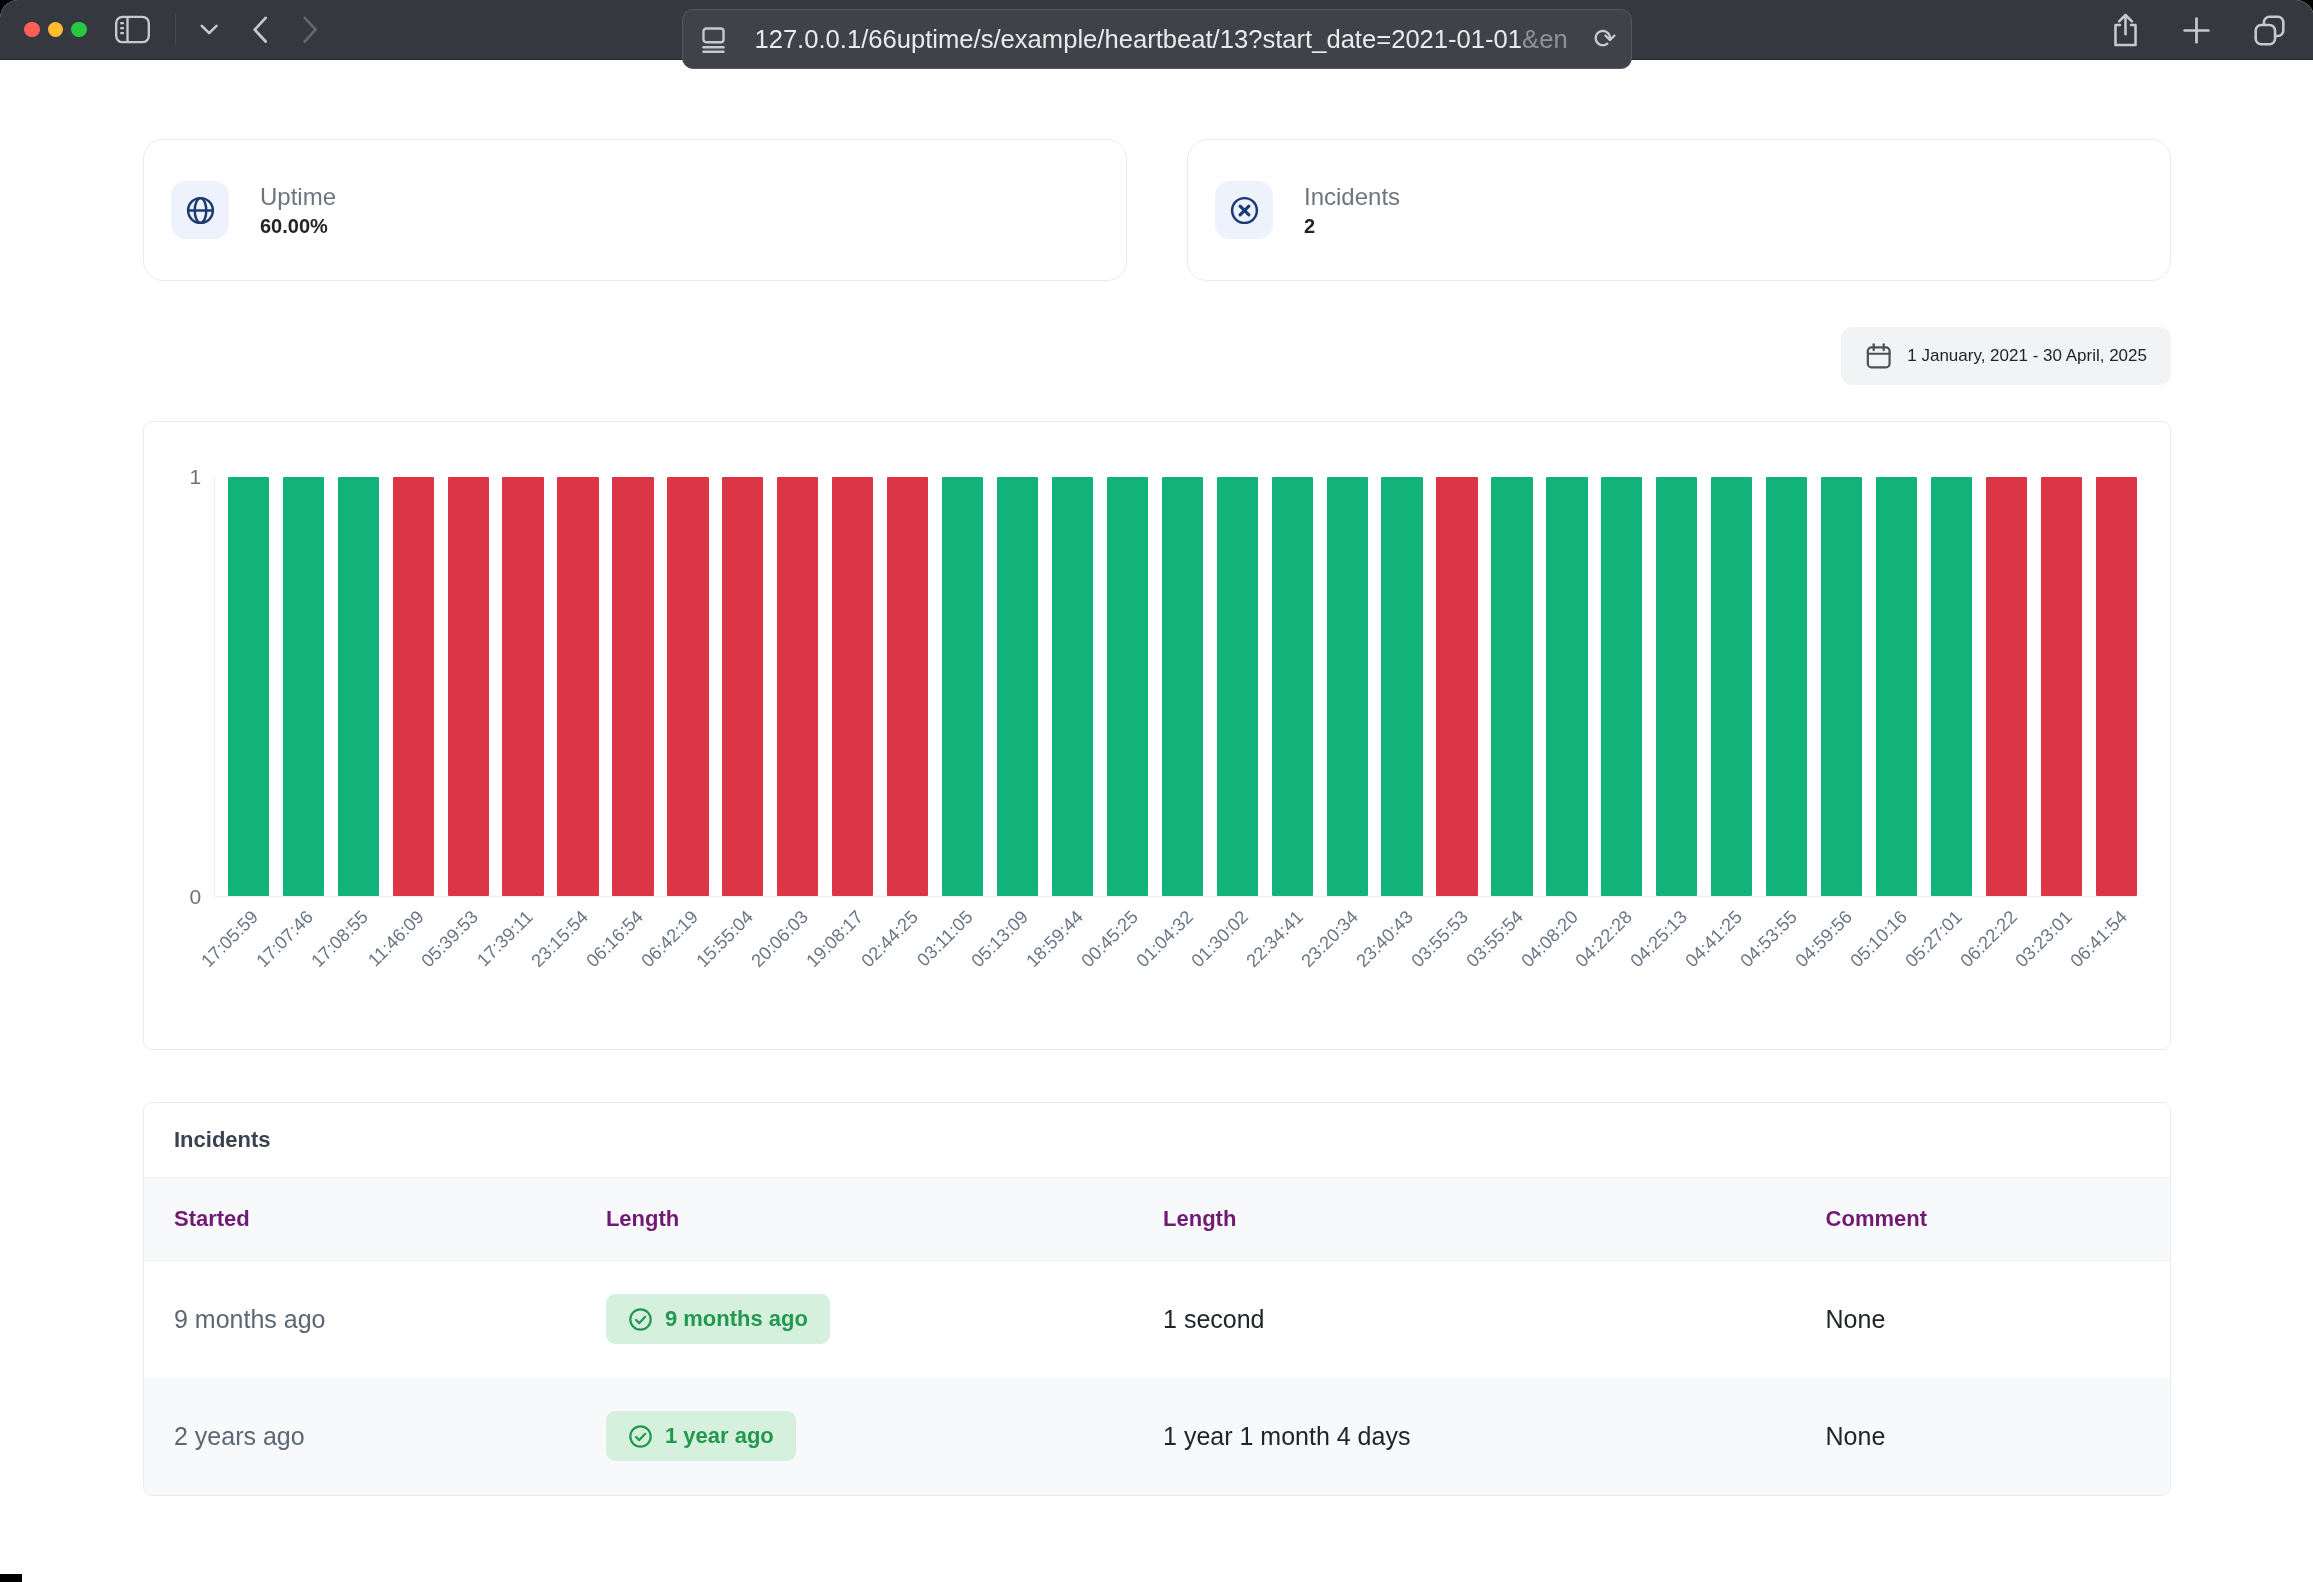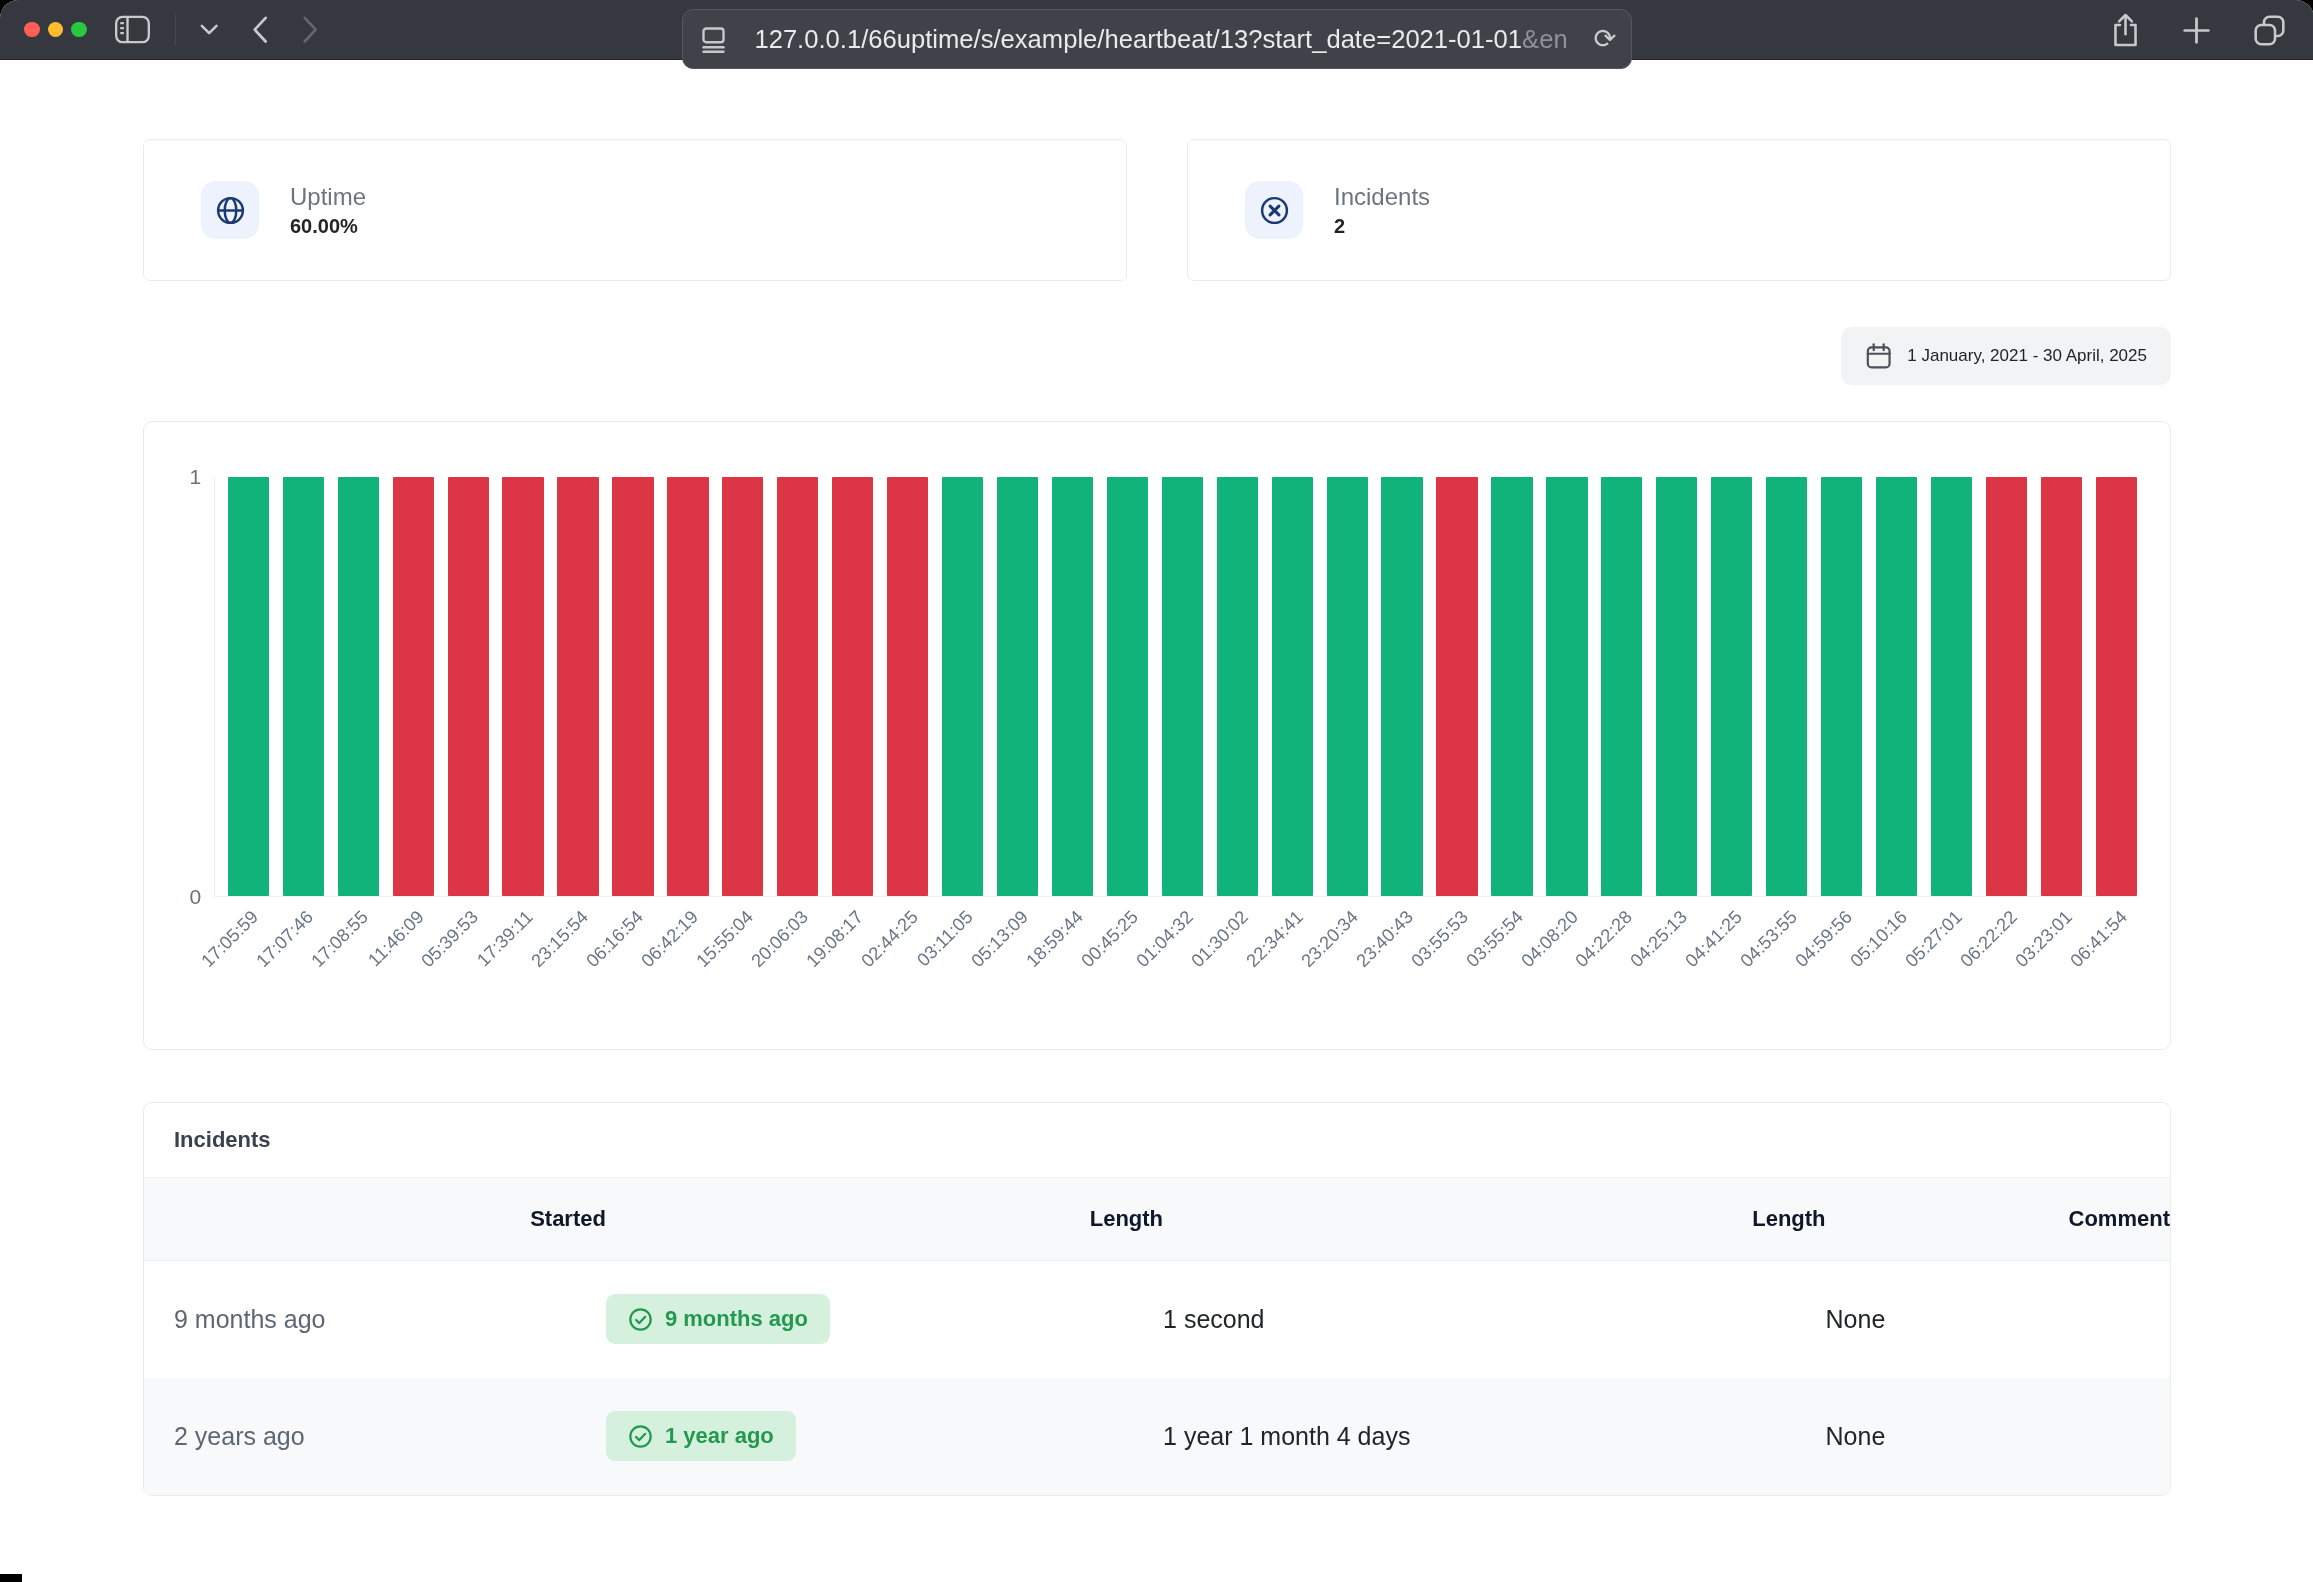--- a/index.html
+++ b/index.html
@@ -22,22 +22,22 @@
               border-radius:11px; display:flex; align-items:center; padding:0 14.6px; }
   .urltext { flex:1; text-align:center; font-size:25.6px; color:#e9eaeb; white-space:nowrap;
              overflow:hidden; }
   .urltext .fade { color:#8f9297; }
   .tb-right { position:absolute; right:27.4px; top:0; height:60px; display:flex; align-items:center; gap:40px; }
   .reload { font-family:"DejaVu Sans", sans-serif; color:#c9cbce; font-size:27.4px; line-height:1; }
 
   
   .content { background:#fff; height:1522px; padding:79px 143px 0; }
   .stats-row { display:flex; gap:60px; }
-  .stat-card { flex:1; height:142px; border:0.9px solid #e9ecef; border-radius:7px;
-               background:#fff; display:flex; align-items:center; padding:0 57px; }
+  .stat-card { flex:1; height:142px; border:0.9px solid #e9ecef; border-radius:20px;
+               background:#fff; display:flex; align-items:center; padding:0 27px; }
   .iconbox { width:58px; height:58px; border-radius:14.6px; background:#edf2fc;
              display:flex; align-items:center; justify-content:center; flex:none; }
   .stat-meta { margin-left:31px; }
   .stat-label { color:#6c757d; font-size:24px; line-height:1.25; }
   .stat-value { color:#212529; font-size:20px; font-weight:bold; margin-top:3.7px; }
 
   .date-row { margin-top:46px; display:flex; justify-content:flex-end; }
   .date-pill { height:58px; background:#f1f3f5; border-radius:11px; display:inline-flex;
                align-items:center; gap:14.6px; padding:0 24px; font-size:17px; color:#212529; }
 
@@ -57,21 +57,21 @@
   .xcell { flex:1; position:relative; }
   .xcell span { position:absolute; top:9.1px; right:50%; transform:rotate(-45deg);
                 transform-origin:100% 0; white-space:nowrap; font-size:18.3px; color:#697586; }
 
   
   .table-card { margin-top:52px; border:0.9px solid #e9ecef; border-radius:9.1px; background:#fff;
                 overflow:hidden; }
   .table-title { padding:24px 30px; font-size:22px; font-weight:bold; color:#39424e; }
   table { width:100%; border-collapse:collapse; table-layout:fixed; }
   col.c1{width:22.8%;} col.c2{width:27.5%;} col.c3{width:32.7%;} col.c4{width:17%;}
-  thead th { background:#f8f9fa; height:83px; text-align:right; font-size:22px; color:#0f172a;
+  thead th { background:#f8f9fa; height:83px; text-align:left; font-size:22px; color:#701a75;
              font-weight:bold; border-top:0.9px solid #eef0f2; border-bottom:0.9px solid #eef0f2; }
   th:first-child, td:first-child { padding-left:30px; }
   tbody td { height:117px; vertical-align:middle; font-size:25px; color:#212529; }
   tbody tr + tr { background:#f8f9fa; }
   td.muted { color:#5d6774; }
   .badge { display:inline-flex; align-items:center; gap:12px; background:#d5f1de; color:#23984f;
            font-weight:bold; font-size:22px; padding:12px 22px; border-radius:9.1px; }
 
   .artifact { position:absolute; left:0; bottom:0; width:22px; height:8.2px; background:#000; }
   svg { display:block; }

